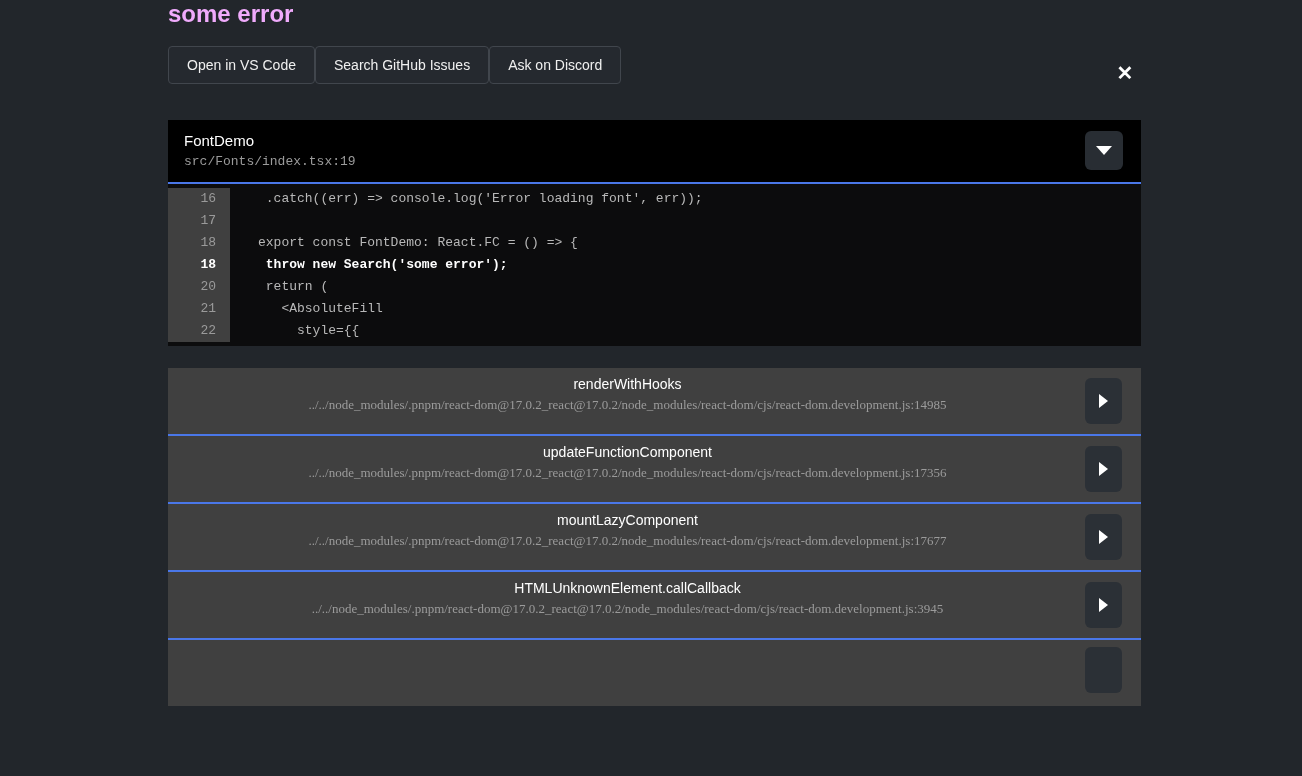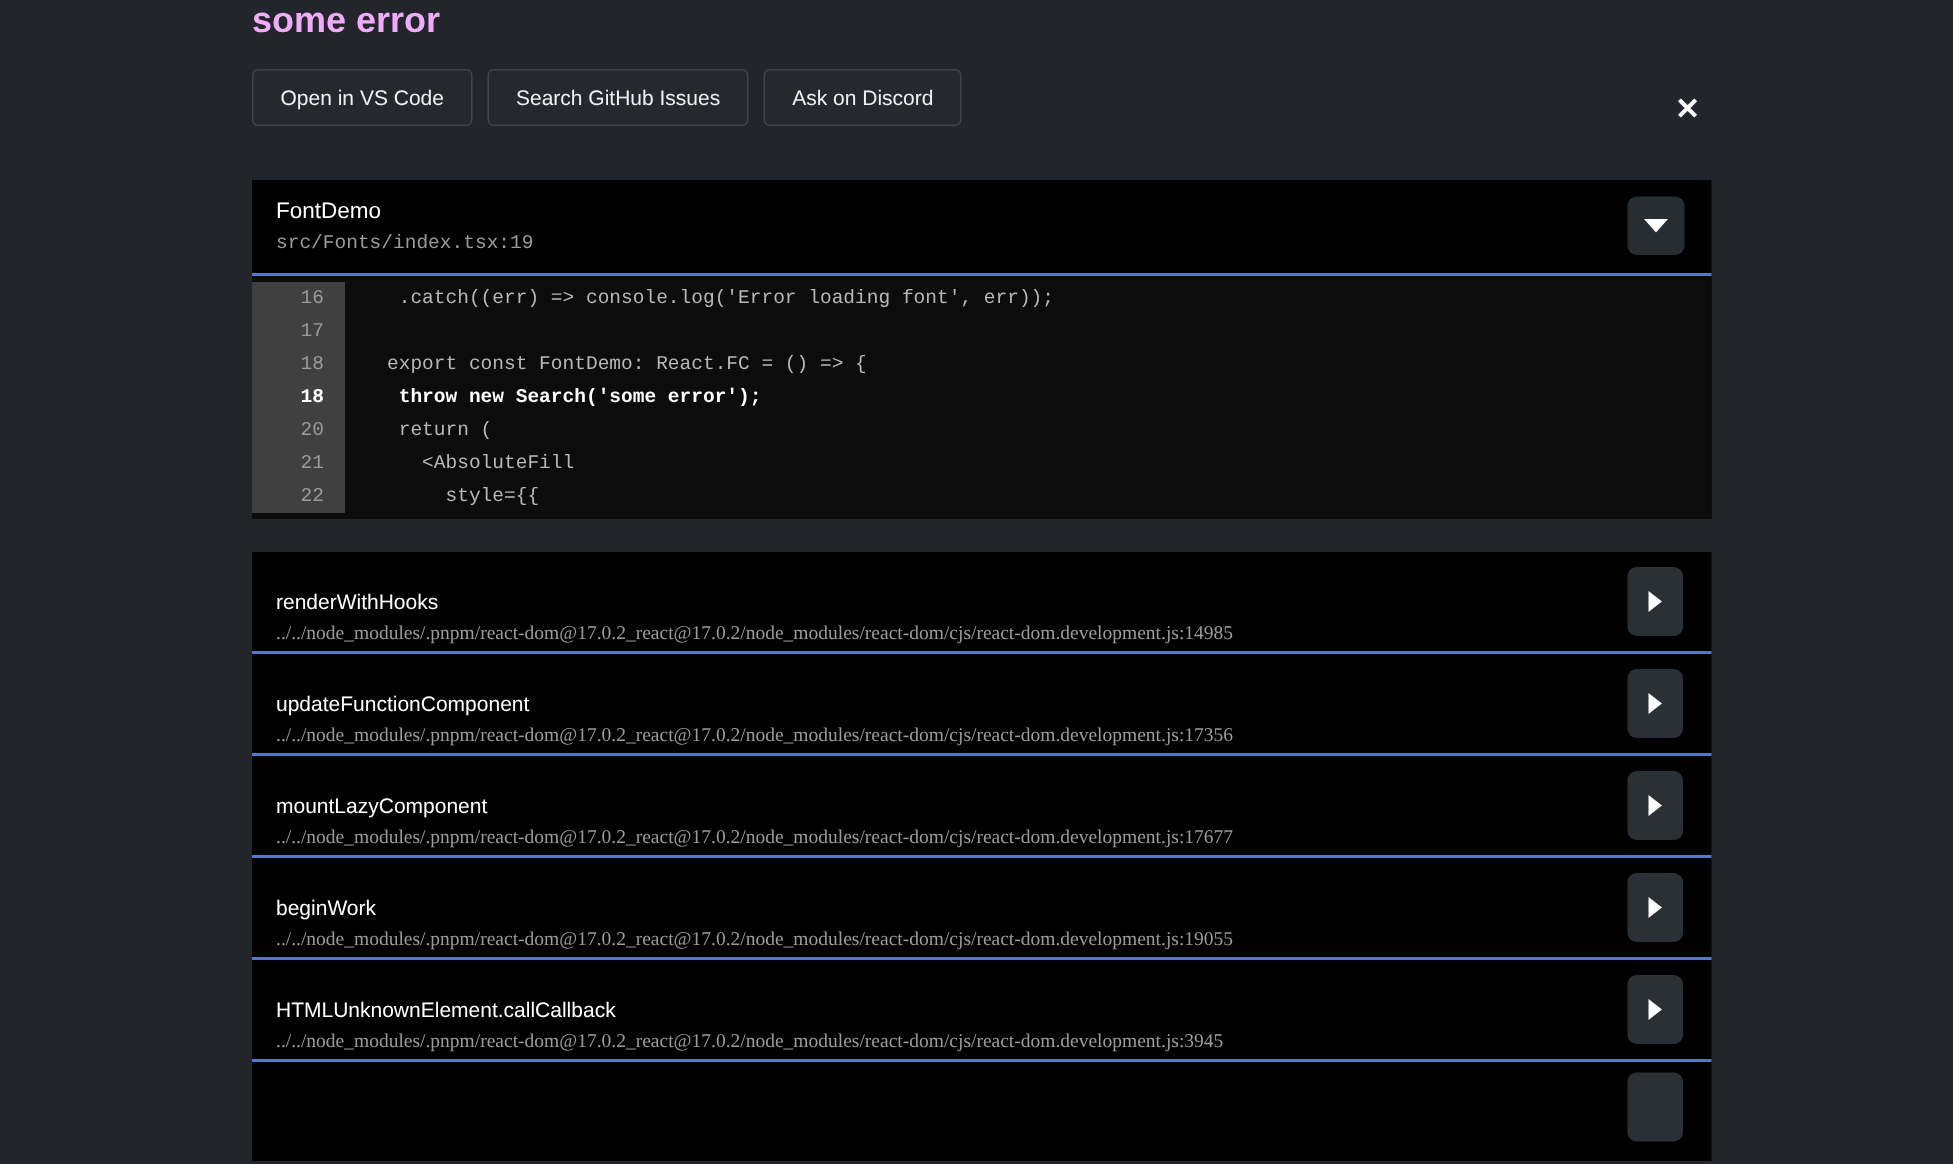--- a/index.html
+++ b/index.html
@@ -40,21 +40,20 @@
     font-weight: bold;
     cursor: pointer;
     font-family: "Liberation Sans", sans-serif;
     line-height: 30px;
     text-align: center;
   }
   
   .actions {
     margin-top: 18px;
     display: flex;
-    gap: 10px;
   }
   .action-btn {
     background: #25292f;
     border: 1px solid #41464d;
     border-radius: 4px;
     color: #f0f0f0;
     font-size: 14px;
     font-family: "Liberation Sans", sans-serif;
     padding: 10px 18px;
     cursor: pointer;
@@ -129,24 +128,25 @@
     padding-left: 28px;
     white-space: pre;
     overflow: hidden;
   }
   .code-line.highlight .gutter { color: #ffffff; font-weight: bold; }
   .code-line.highlight .code-text { color: #ffffff; font-weight: bold; }
   
   .stack-list { margin-top: 22px; }
   .stack-row {
     position: relative;
-    background: #000000;
+    background: #404040;
     border-bottom: 2px solid #4a77e8;
-    padding: 24px 70px 12px 16px;
+    padding: 7px 70px 12px 16px;
     height: 68px;
+    text-align: center;
   }
   .stack-name {
     color: #ffffff;
     font-size: 14px;
     line-height: 18px;
   }
   .stack-path {
     margin-top: 4px;
     color: #9b9b9b;
     font-size: 13px;
@@ -242,27 +242,20 @@
     </div>
 
     <div class="stack-row">
       <div class="stack-name">mountLazyComponent</div>
       <div class="stack-path">../../node_modules/.pnpm/react-dom@17.0.2_react@17.0.2/node_modules/react-dom/cjs/react-dom.development.js:17677</div>
       <button class="expand-btn">
         <span class="tri-right"></span>
       </button>
     </div>
 
-    <div class="stack-row">
-      <div class="stack-name">beginWork</div>
-      <div class="stack-path">../../node_modules/.pnpm/react-dom@17.0.2_react@17.0.2/node_modules/react-dom/cjs/react-dom.development.js:19055</div>
-      <button class="expand-btn">
-        <span class="tri-right"></span>
-      </button>
-    </div>
 
     <div class="stack-row">
       <div class="stack-name">HTMLUnknownElement.callCallback</div>
       <div class="stack-path">../../node_modules/.pnpm/react-dom@17.0.2_react@17.0.2/node_modules/react-dom/cjs/react-dom.development.js:3945</div>
       <button class="expand-btn">
         <span class="tri-right"></span>
       </button>
     </div>
 
     <div class="stack-row partial">

